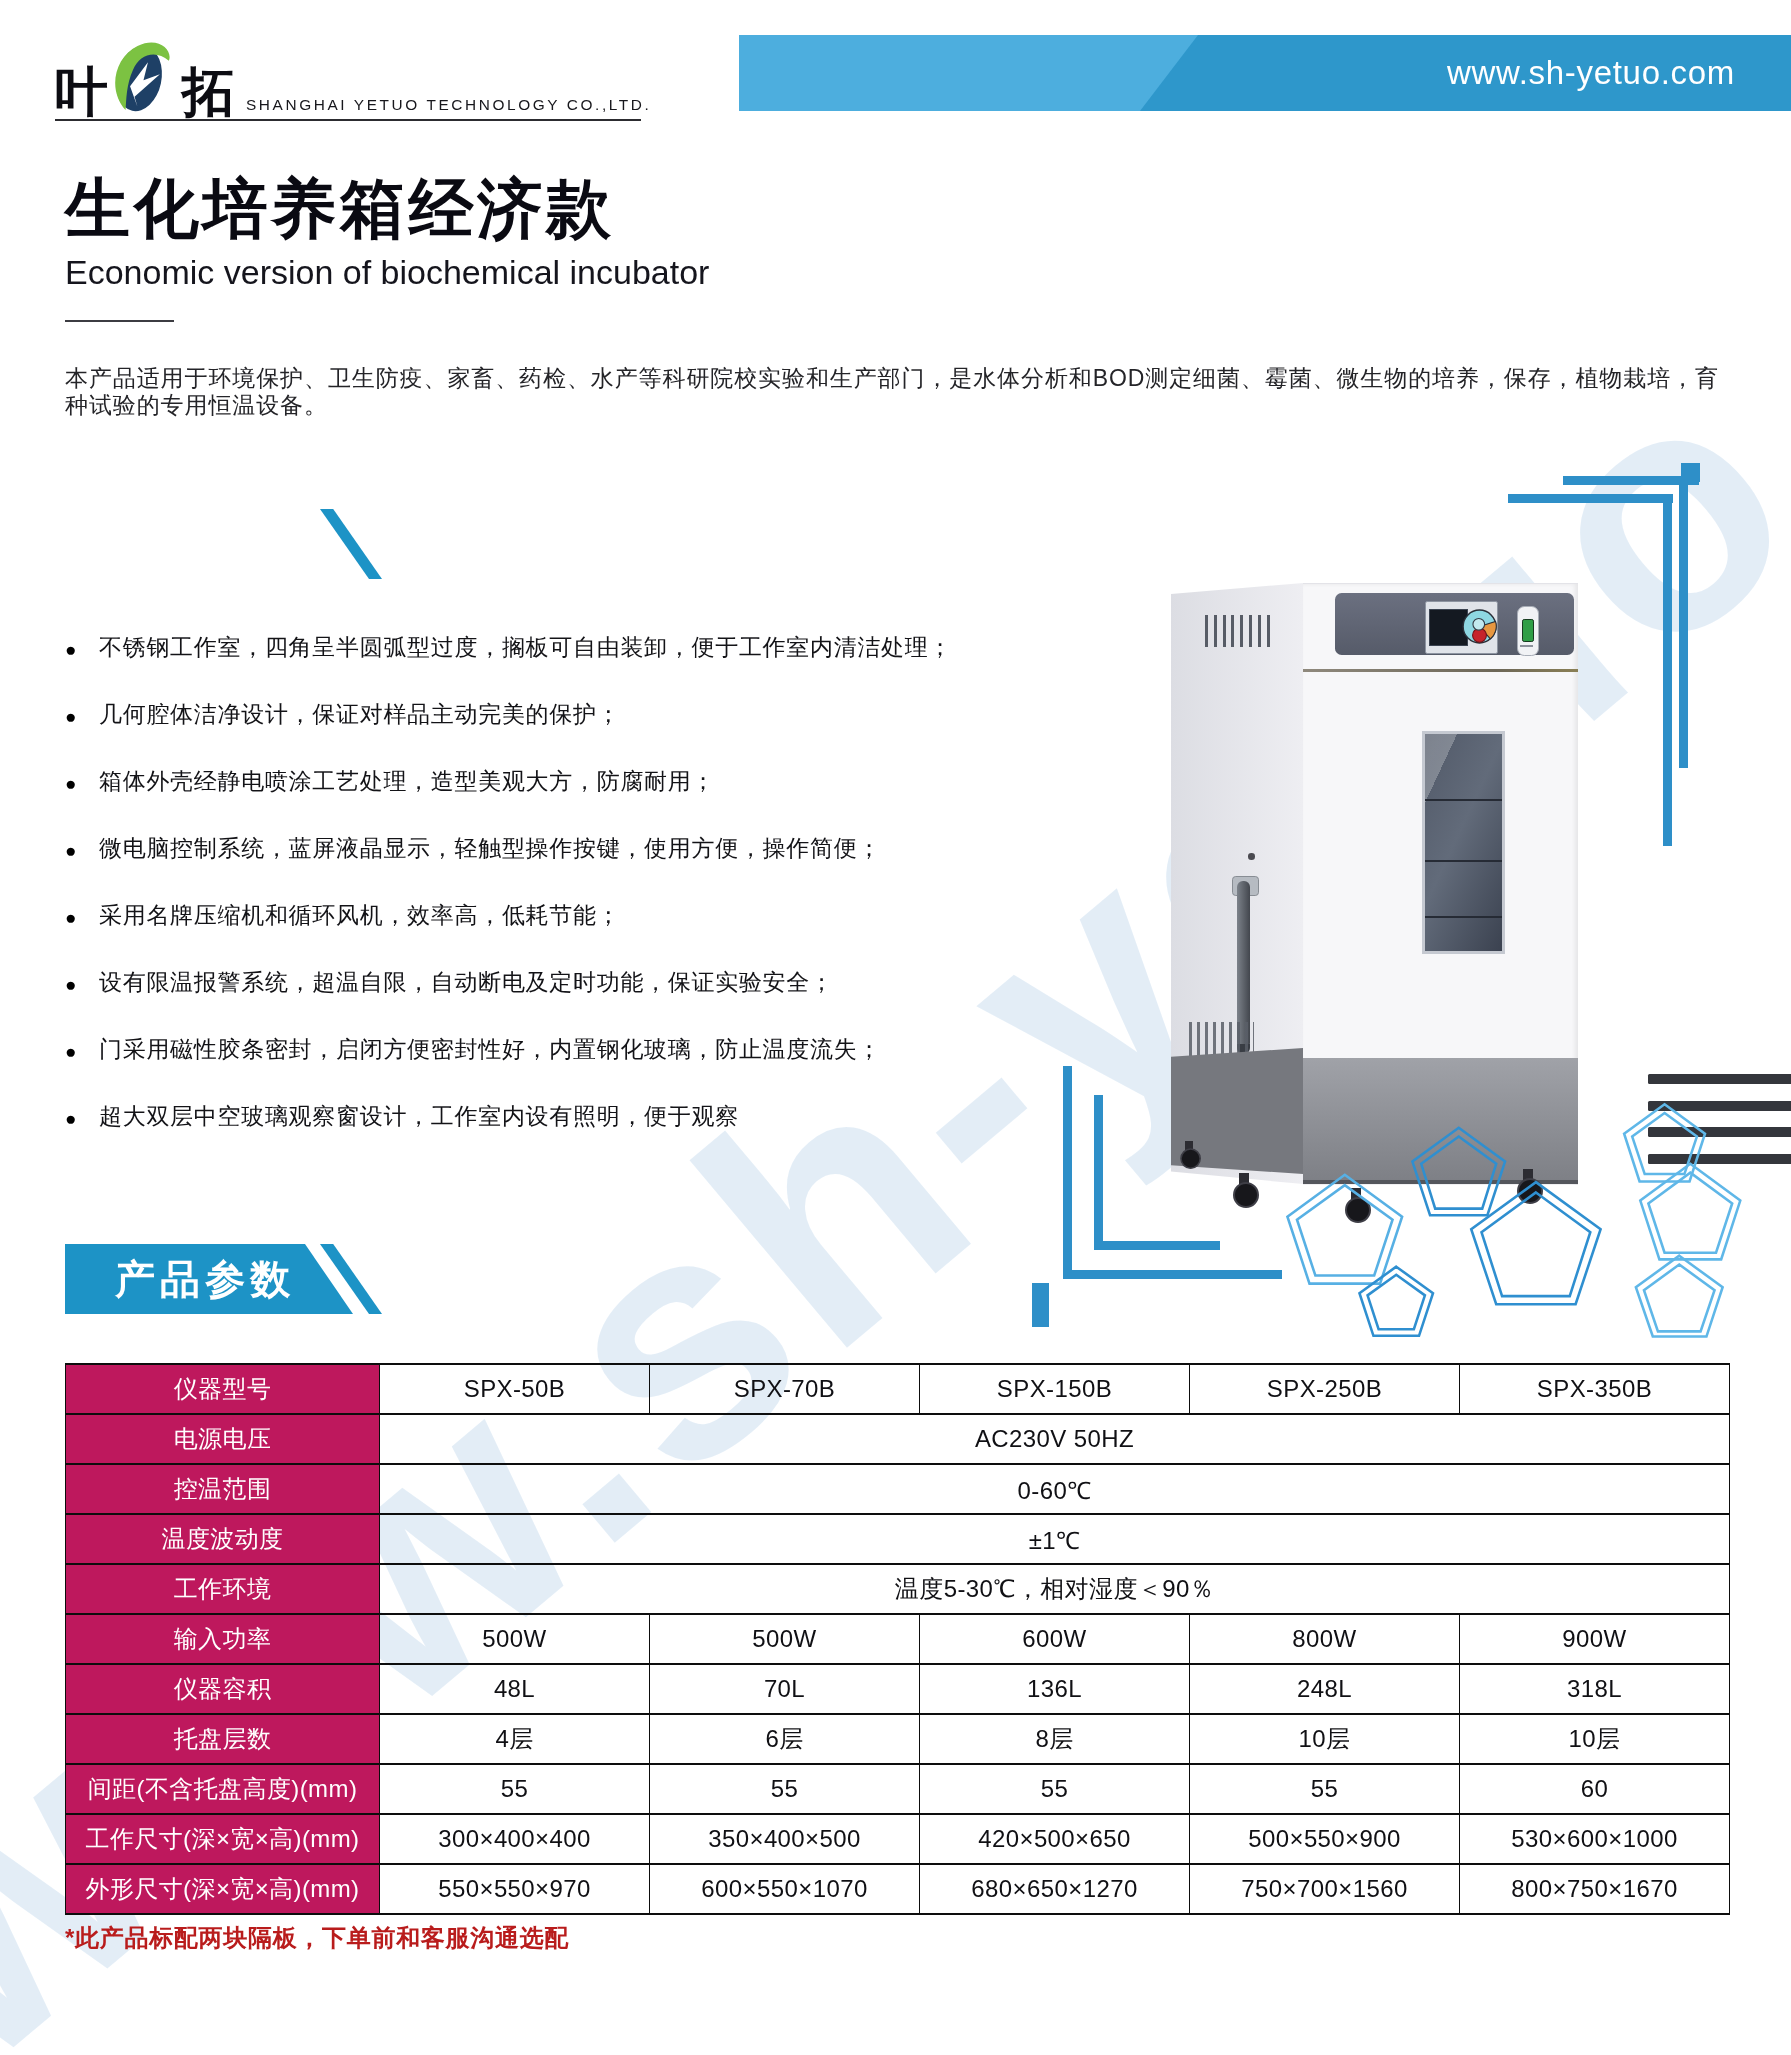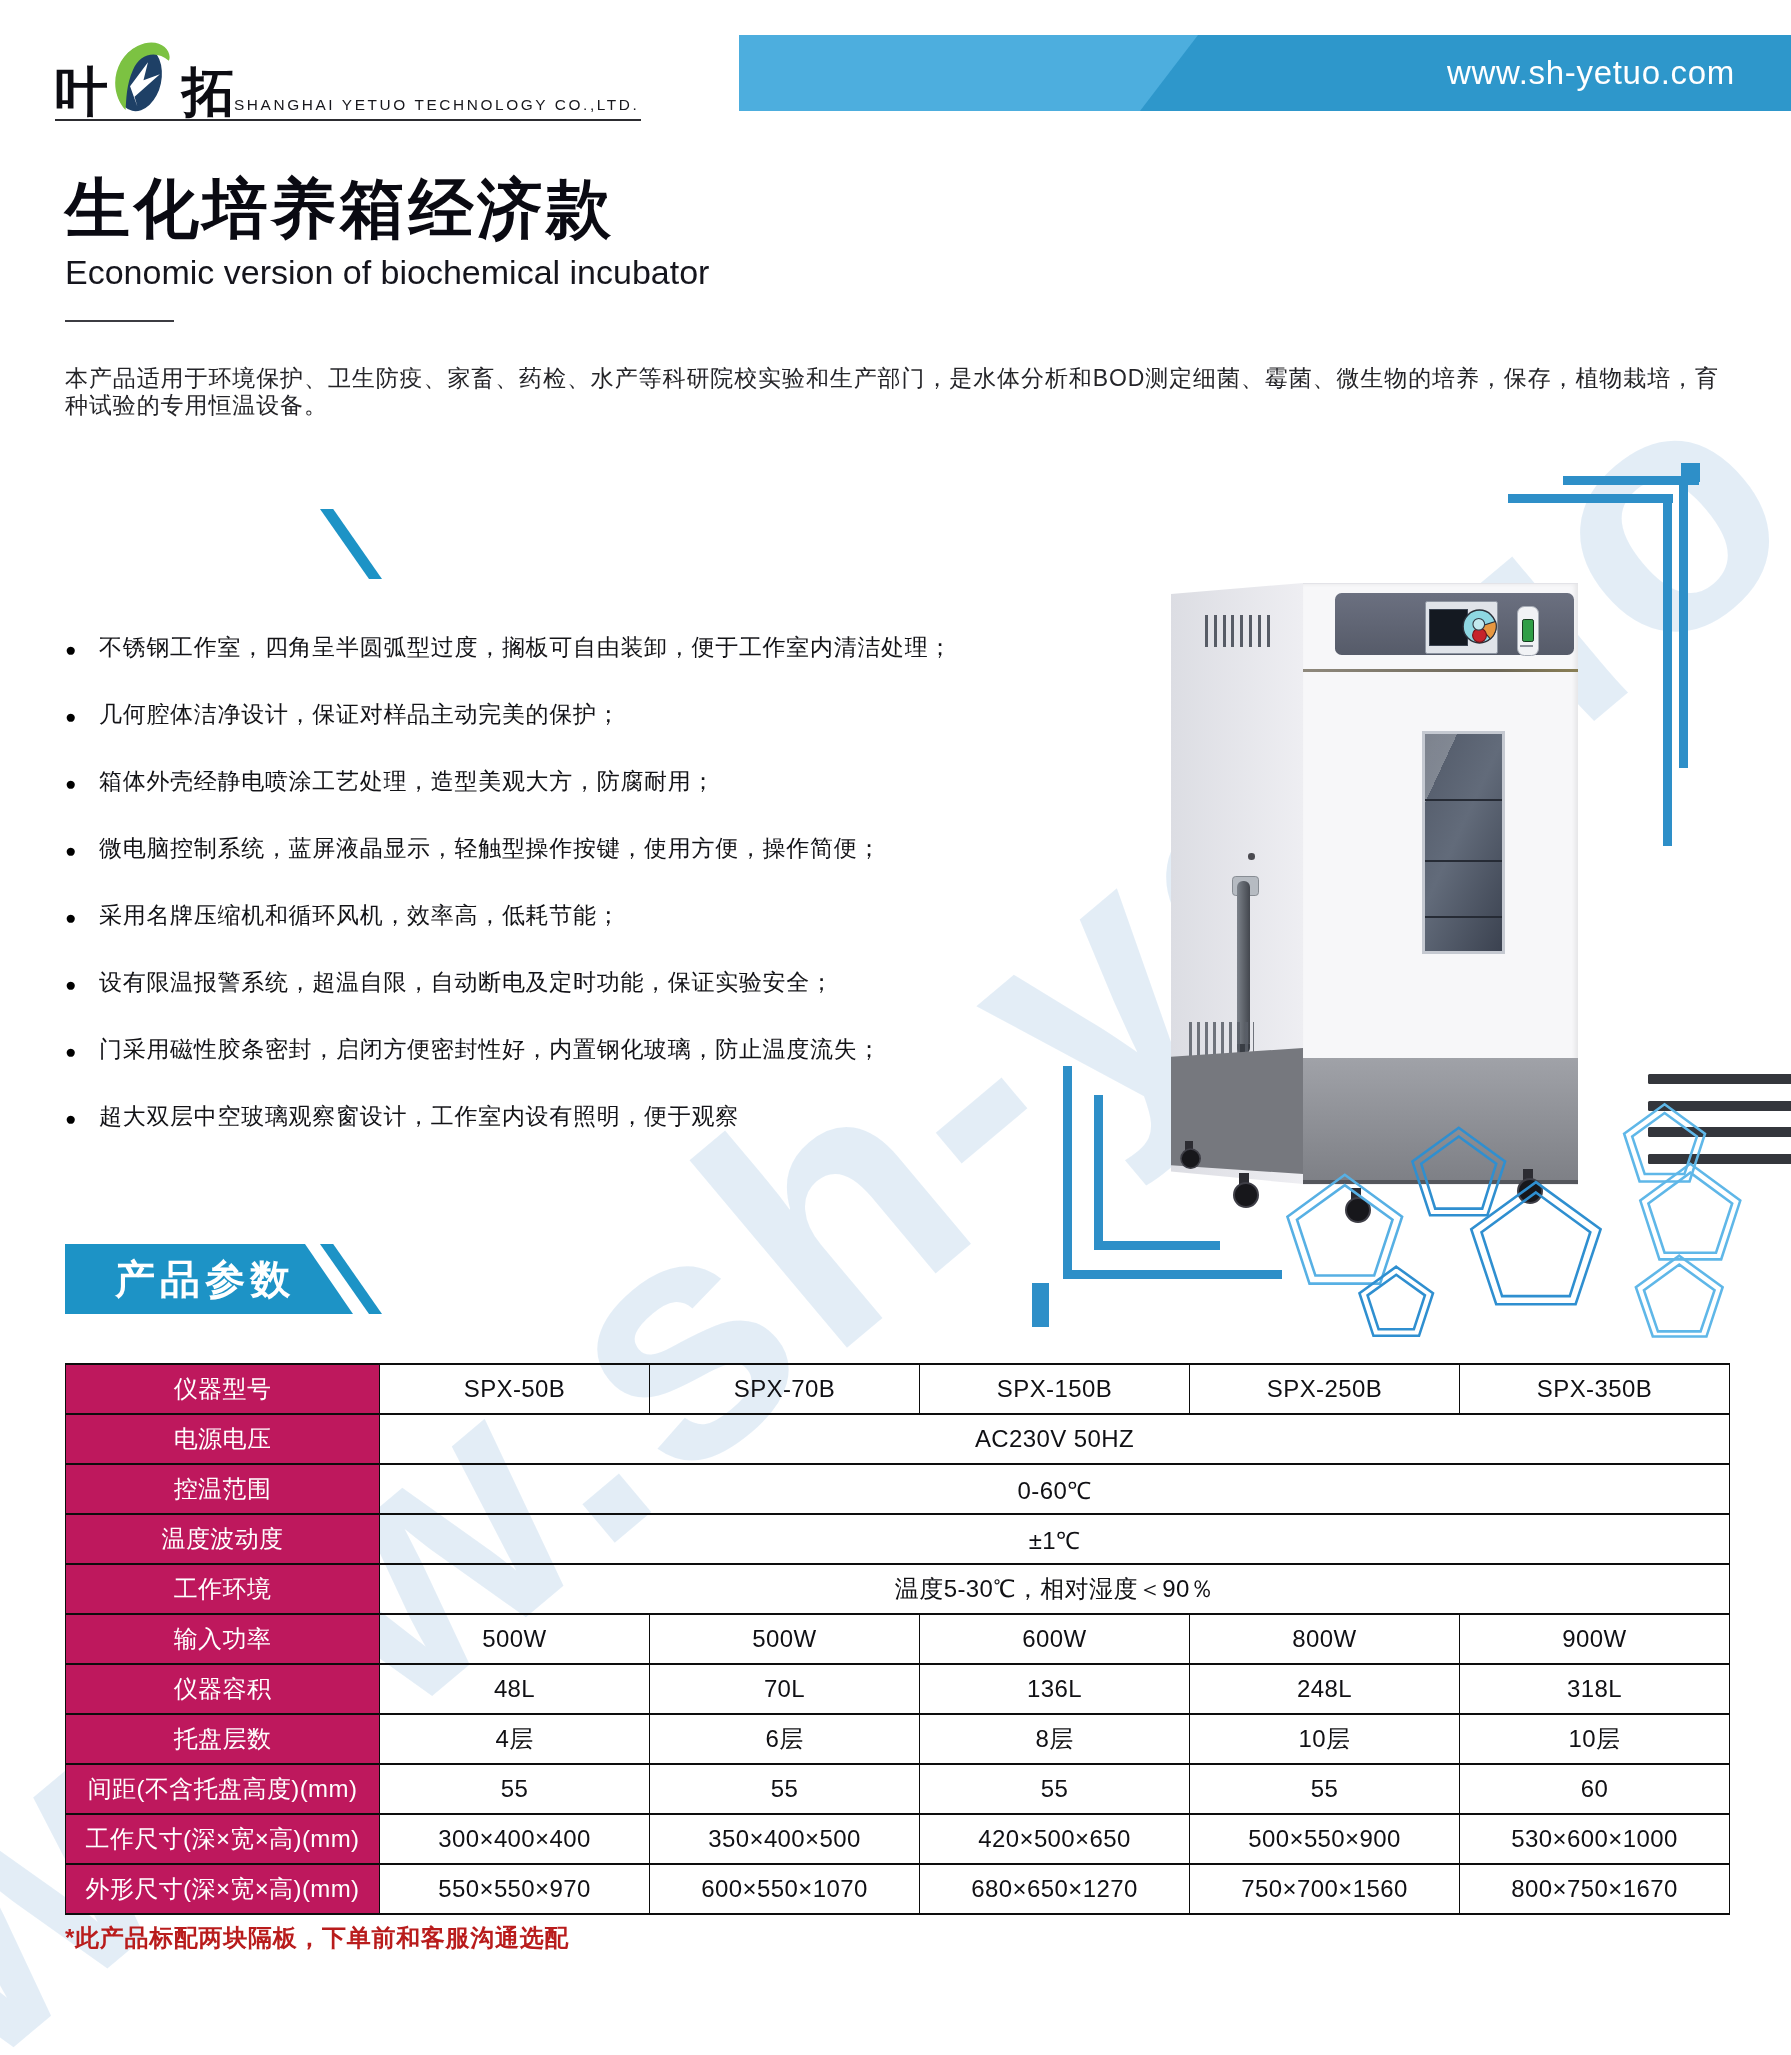--- a/index.html
+++ b/index.html
@@ -10,21 +10,21 @@
   
   #watermark{position:absolute;left:-221px;top:1838px;font-size:338px;font-weight:700;
     color:#c9ddef;opacity:.5;white-space:nowrap;transform:rotate(-40deg);transform-origin:0 0;
     letter-spacing:10.3px;z-index:1;pointer-events:none;}
 
   .z2{z-index:2;} .z3{z-index:3;}
   #logo-cn-left{left:55px;top:57px;font-size:53px;font-weight:900;color:#0c0c12;}
   #logo-cn-right{left:182px;top:57px;font-size:53px;font-weight:900;color:#0c0c12;}
   #logo-emblem{left:103px;top:37px;width:75px;height:82px;}
   #company-cn{left:244px;top:49px;font-size:34px;font-weight:700;color:#0c0c12;letter-spacing:2.2px;}
-  #company-en{left:234px;top:96px;font-size:15.4px;font-weight:500;color:#17171c;letter-spacing:2.6px;}
+  #company-en{left:246px;top:96px;font-size:15.4px;font-weight:500;color:#17171c;letter-spacing:2.6px;}
   #header-rule{left:55px;top:119px;width:586px;height:2.2px;background:#2c2c30;}
   #top-banner{left:739px;top:35px;width:1053px;height:76px;background:#2e97cb;}
   #top-banner-light{position:absolute;left:0;top:0;width:515px;height:76px;background:#4daede;
     clip-path:polygon(0 0,459px 0,401px 100%,0 100%);}
   #website{position:absolute;right:57px;top:0;line-height:76px;font-size:33px;color:#ffffff;
     letter-spacing:0.7px;font-weight:400;}
 
   
   #title-cn{left:65px;top:165px;font-size:65px;font-weight:900;color:#0a0a12;letter-spacing:3.7px;}
   #title-en{left:65px;top:253px;font-size:34px;font-weight:500;color:#15151d;}

